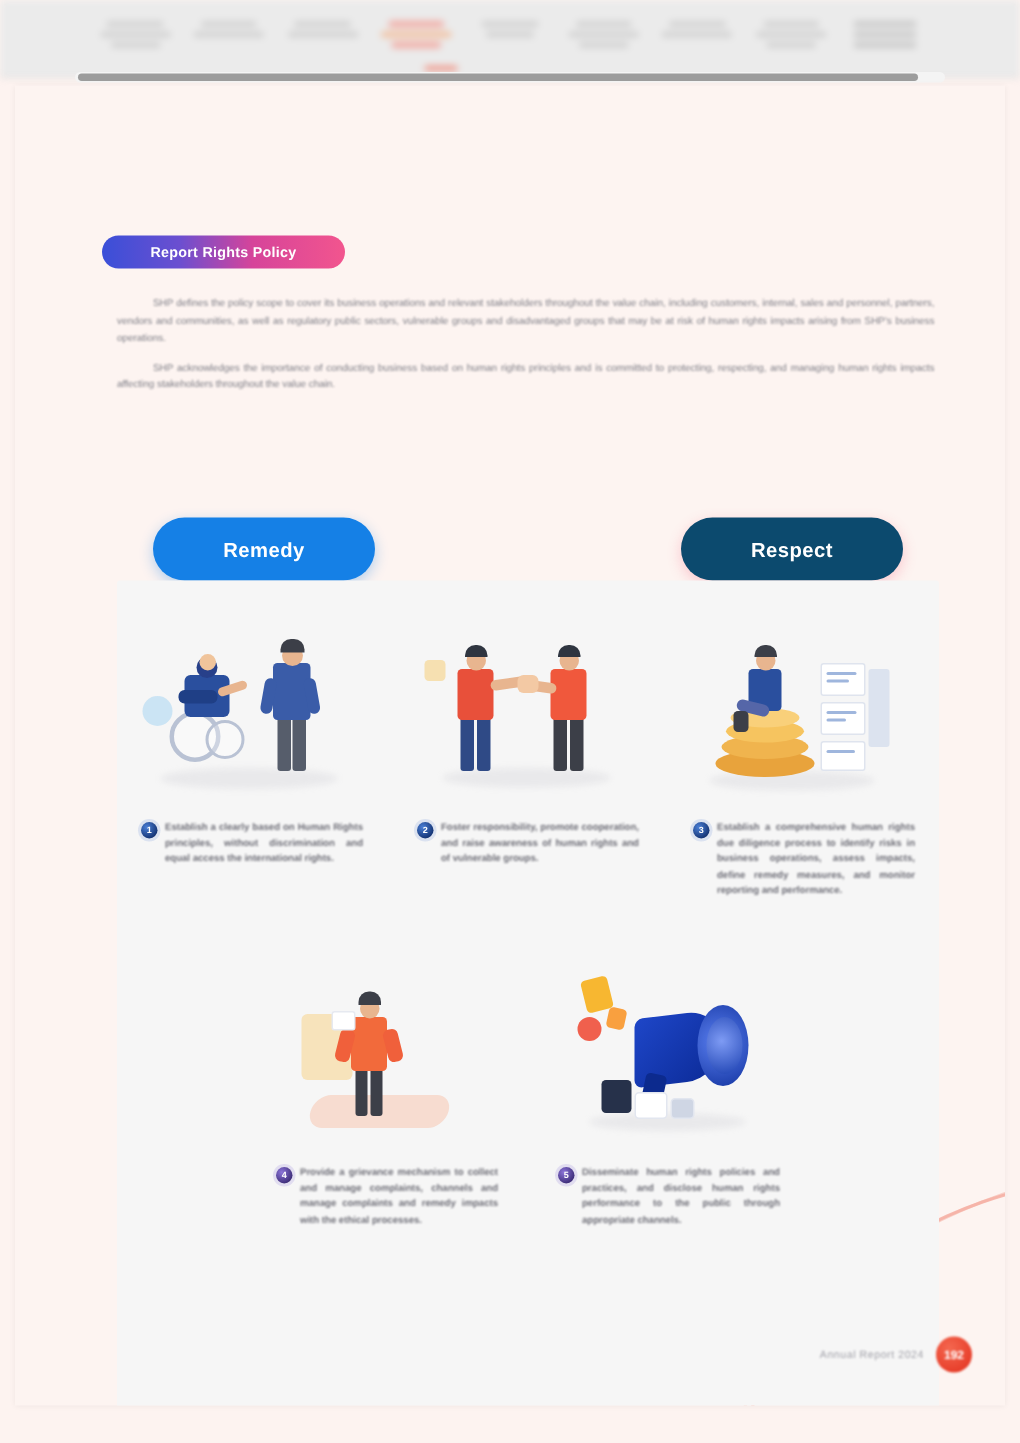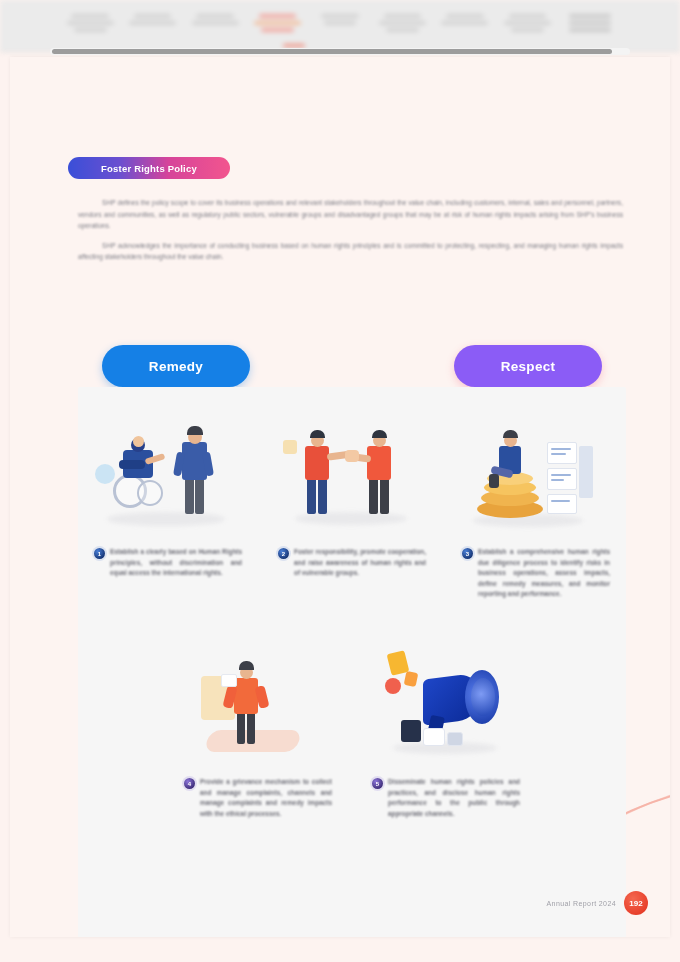--- a/index.html
+++ b/index.html
@@ -75,21 +75,21 @@
   
   #pills { position:absolute; left:92px; top:288px; width:500px;
     display:flex; justify-content:space-between; }
   .pill {
     width:148px; height:42px; border-radius:21px;
     display:flex; align-items:center; justify-content:center;
     color:#fff; font-size:13.5px; font-weight:bold; letter-spacing:.3px;
     filter: blur(.5px);
   }
   .pill.protect { background:#1580e6; box-shadow:0 3px 9px rgba(21,128,230,.32); }
-  .pill.respect { background:#8b5cf6; box-shadow:0 3px 9px rgba(244,96,127,.3);text-align:right; }
+  .pill.respect { background:#0c4a6e; box-shadow:0 3px 9px rgba(244,96,127,.3);text-align:right; }
   .pill.remedy  { background:#47c37d; box-shadow:0 3px 9px rgba(71,195,125,.3); }
 
   
   #card {
     position:absolute; left:68px; top:330px; width:548px; height:555px;
     background:#f6f6f6; border-radius:2px;
   }
 
   
   .row { position:absolute; display:flex; }
@@ -216,21 +216,21 @@
 
   <div id="scrollbar-h">
     <div class="thumb"></div>
   </div>
 
   <div id="page">
 
     <div class="swoosh2"></div>
     <div class="swoosh"></div>
 
-    <div id="badge">Foster Rights Policy</div>
+    <div id="badge">Report Rights Policy</div>
 
     <div id="intro">
       <p class="para">SHP defines the policy scope to cover its business operations and relevant stakeholders throughout the value chain, including customers, internal, sales and personnel, partners, vendors and communities, as well as regulatory public sectors, vulnerable groups and disadvantaged groups that may be at risk of human rights impacts arising from SHP's business operations.</p>
       <p class="para">SHP acknowledges the importance of conducting business based on human rights principles and is committed to protecting, respecting, and managing human rights impacts affecting stakeholders throughout the value chain.</p>
     </div>
 
     <div id="pills">
       <div class="pill protect">Remedy</div>
       <div class="pill respect">Respect</div>
     </div>

